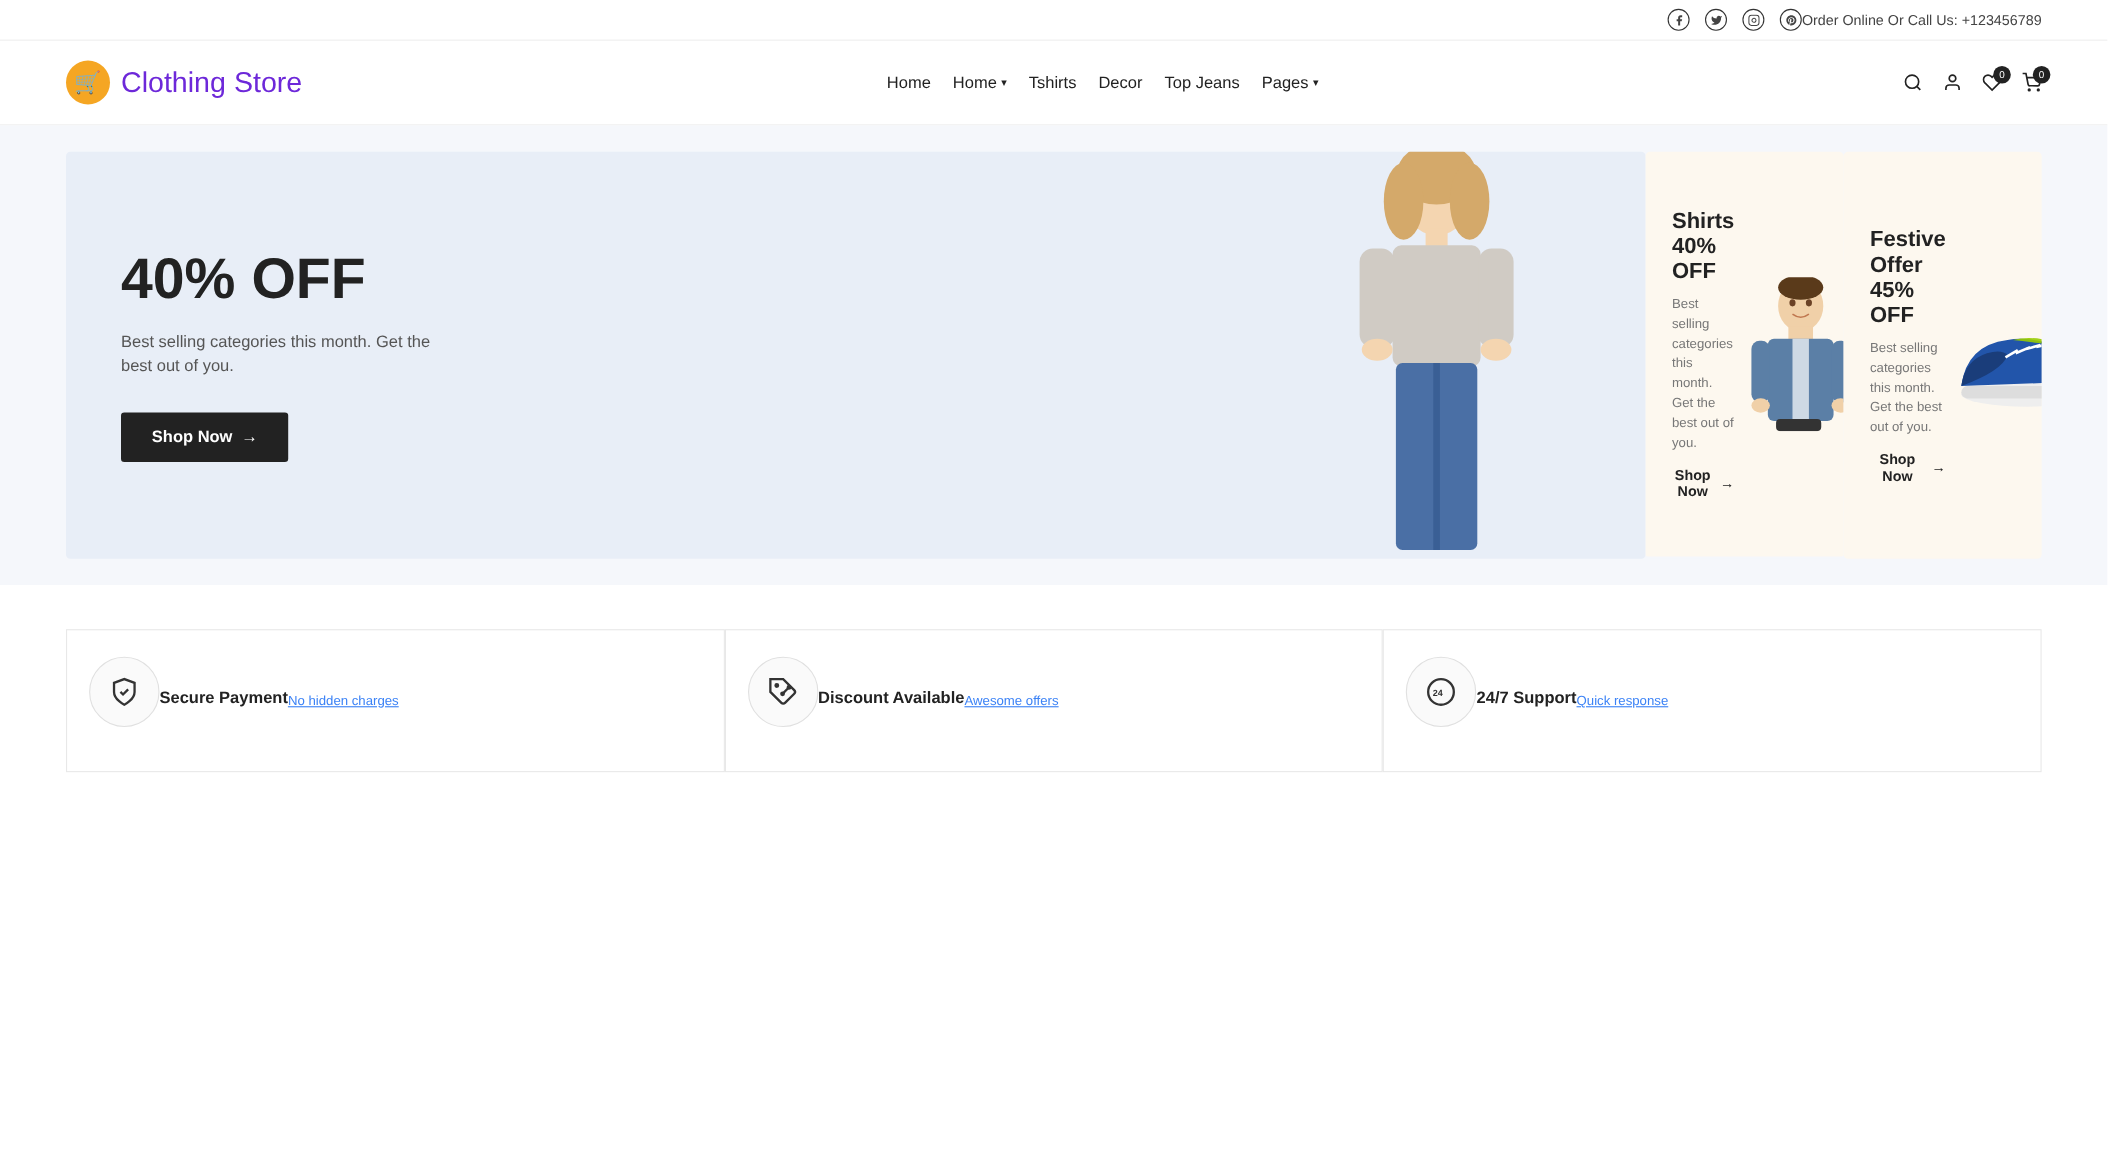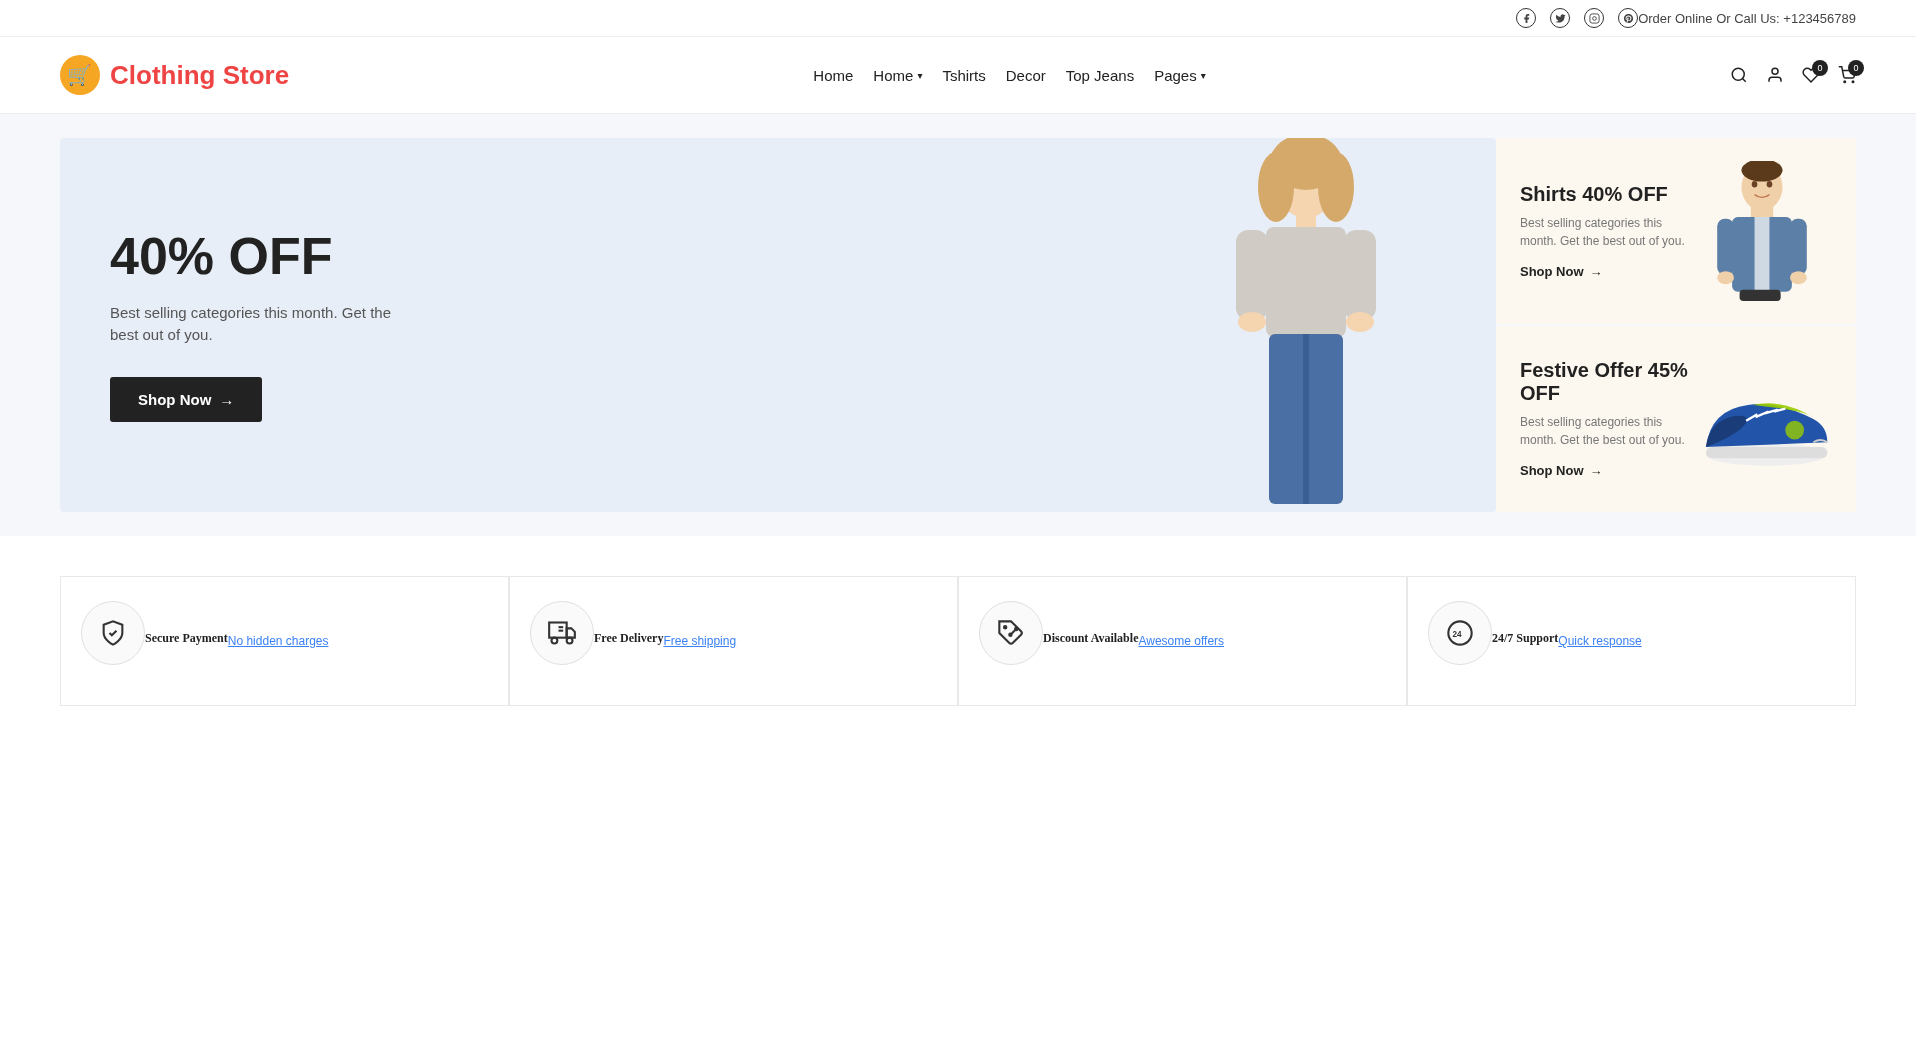--- a/index.html
+++ b/index.html
@@ -33,21 +33,21 @@
       border-bottom: 1px solid #eee;
     }
     .logo { display: flex; align-items: center; gap: 10px; }
     .logo-icon {
       width: 40px; height: 40px;
       background: #F5A623;
       border-radius: 50%;
       display: flex; align-items: center; justify-content: center;
       font-size: 20px;
     }
-    .logo-text { font-size: 26px; font-weight: 700; color: #ef4444; }
+    .logo-text { font-size: 26px; font-weight: 400; color: #6d28d9; }
 
     nav { display: flex; align-items: center; gap: 20px; }
     .nav-item {
       font-size: 15px; color: #222; cursor: pointer; text-decoration: none;
       display: flex; align-items: center; gap: 4px;
     }
     .nav-chevron { font-size: 10px; }
 
     .header-icons { display: flex; align-items: center; gap: 18px; }
     .header-icon-btn {
@@ -93,21 +93,21 @@
     }
     .banner-model {
       position: absolute; right: 20px; bottom: 0;
       width: 280px; height: 100%;
       display: flex; align-items: flex-end;
     }
 
     
     .right-banners {
       display: flex;
-      flex-direction: column;
+      flex-direction: row;
       gap: 0;
       width: 360px;
     }
     .sub-banner {
       background: #fdf8ef;
       border-radius: 4px;
       padding: 28px 24px;
       display: flex;
       align-items: center;
       justify-content: space-between;
@@ -144,21 +144,21 @@
     }
     .feature-icon-wrap {
       width: 64px; height: 64px;
       border-radius: 50%;
       border: 1.5px solid #e0e0e0;
       background: #fafafa;
       display: flex; align-items: center; justify-content: center;
       font-size: 26px;
       margin-bottom: 16px;
     }
-    .feature-title { font-size: 12px; font-weight: 700; margin-bottom: 5px; font-family: Liberation Serif, serif; }
+    .feature-title { font-size: 15px; font-weight: 700; margin-bottom: 5px; }
     .feature-sub { font-size: 12px; color: #3b82f6; text-decoration: underline; }
 
     
     svg { display: block; }
   </style>
 </head>
 <body>
 
 <div class="topbar">
   <div class="topbar-social">
@@ -364,34 +364,20 @@
     <div class="feature-icon-wrap">
       <svg width="28" height="28" viewBox="0 0 24 24" fill="none" stroke="#333" stroke-width="1.8">
         <path d="M12 22s8-4 8-10V5l-8-3-8 3v7c0 6 8 10 8 10z"></path>
         <polyline points="9 12 11 14 15 10"></polyline>
       </svg>
     </div>
     <div class="feature-title">Secure Payment</div>
     <div class="feature-sub">No hidden charges</div>
   </div>
 
-  <div class="feature-item">
-    <div class="feature-icon-wrap">
-      <svg width="28" height="28" viewBox="0 0 24 24" fill="none" stroke="#333" stroke-width="1.8">
-        <rect x="1" y="3" width="15" height="13"></rect>
-        <polygon points="16 8 20 8 23 11 23 16 16 16 16 8"></polygon>
-        <circle cx="5.5" cy="18.5" r="2.5"></circle>
-        <circle cx="18.5" cy="18.5" r="2.5"></circle>
-        <line x1="9" y1="7" x2="13" y2="7"></line>
-        <line x1="9" y1="10" x2="13" y2="10"></line>
-      </svg>
-    </div>
-    <div class="feature-title">Free Delivery</div>
-    <div class="feature-sub">Free shipping</div>
-  </div>
 
   <div class="feature-item">
     <div class="feature-icon-wrap">
       <svg width="28" height="28" viewBox="0 0 24 24" fill="none" stroke="#333" stroke-width="1.8">
         <path d="M20.59 13.41l-7.17 7.17a2 2 0 0 1-2.83 0L2 12V2h10l8.59 8.59a2 2 0 0 1 0 2.82z"></path>
         <line x1="7" y1="7" x2="7.01" y2="7"></line>
         <circle cx="7" cy="7" r="1" fill="#333"></circle>
         <line x1="12" y1="13" x2="16" y2="9" stroke="#333"></line>
         <circle cx="11.5" cy="13.5" r="1" fill="#333"></circle>
         <circle cx="16.5" cy="8.5" r="1" fill="#333"></circle>

